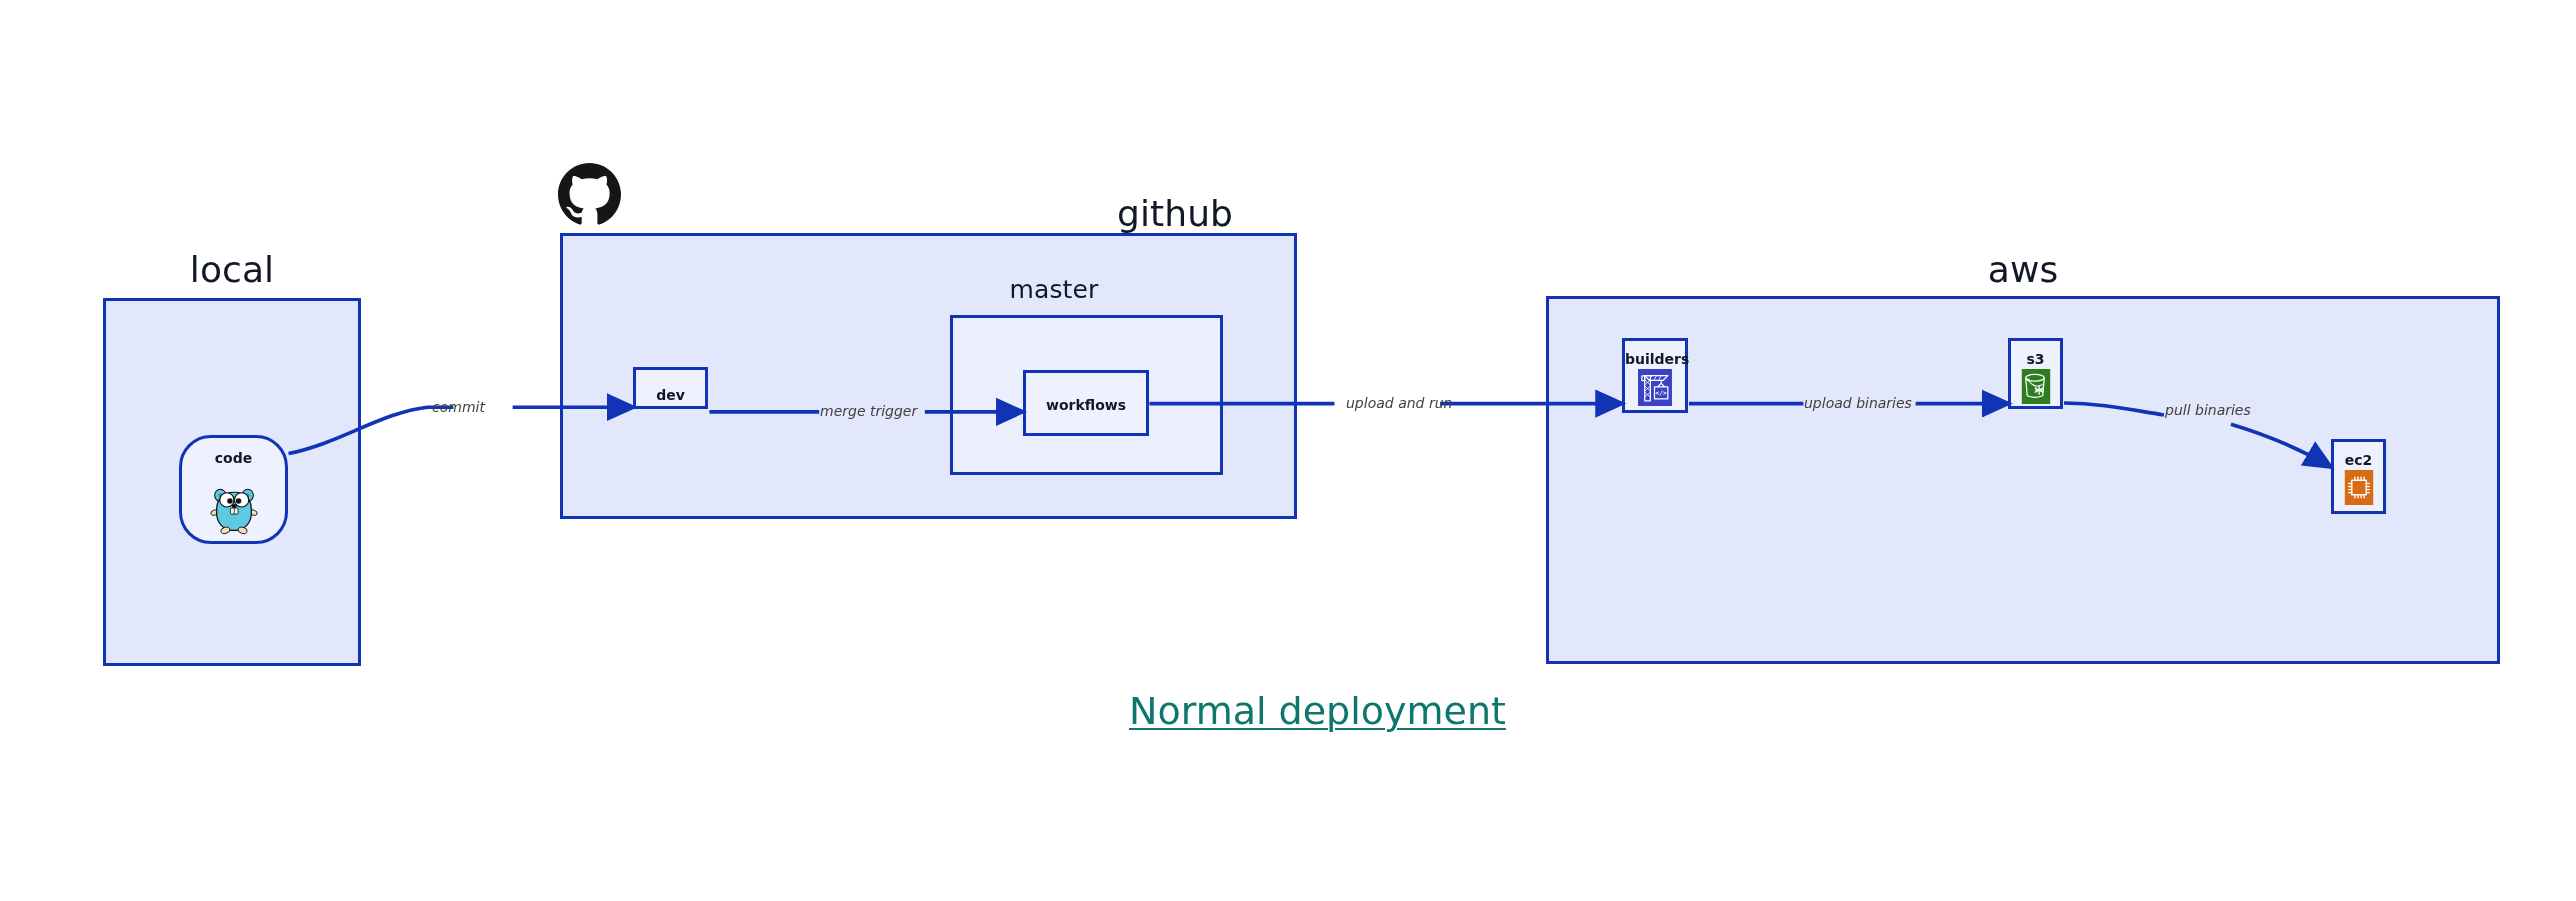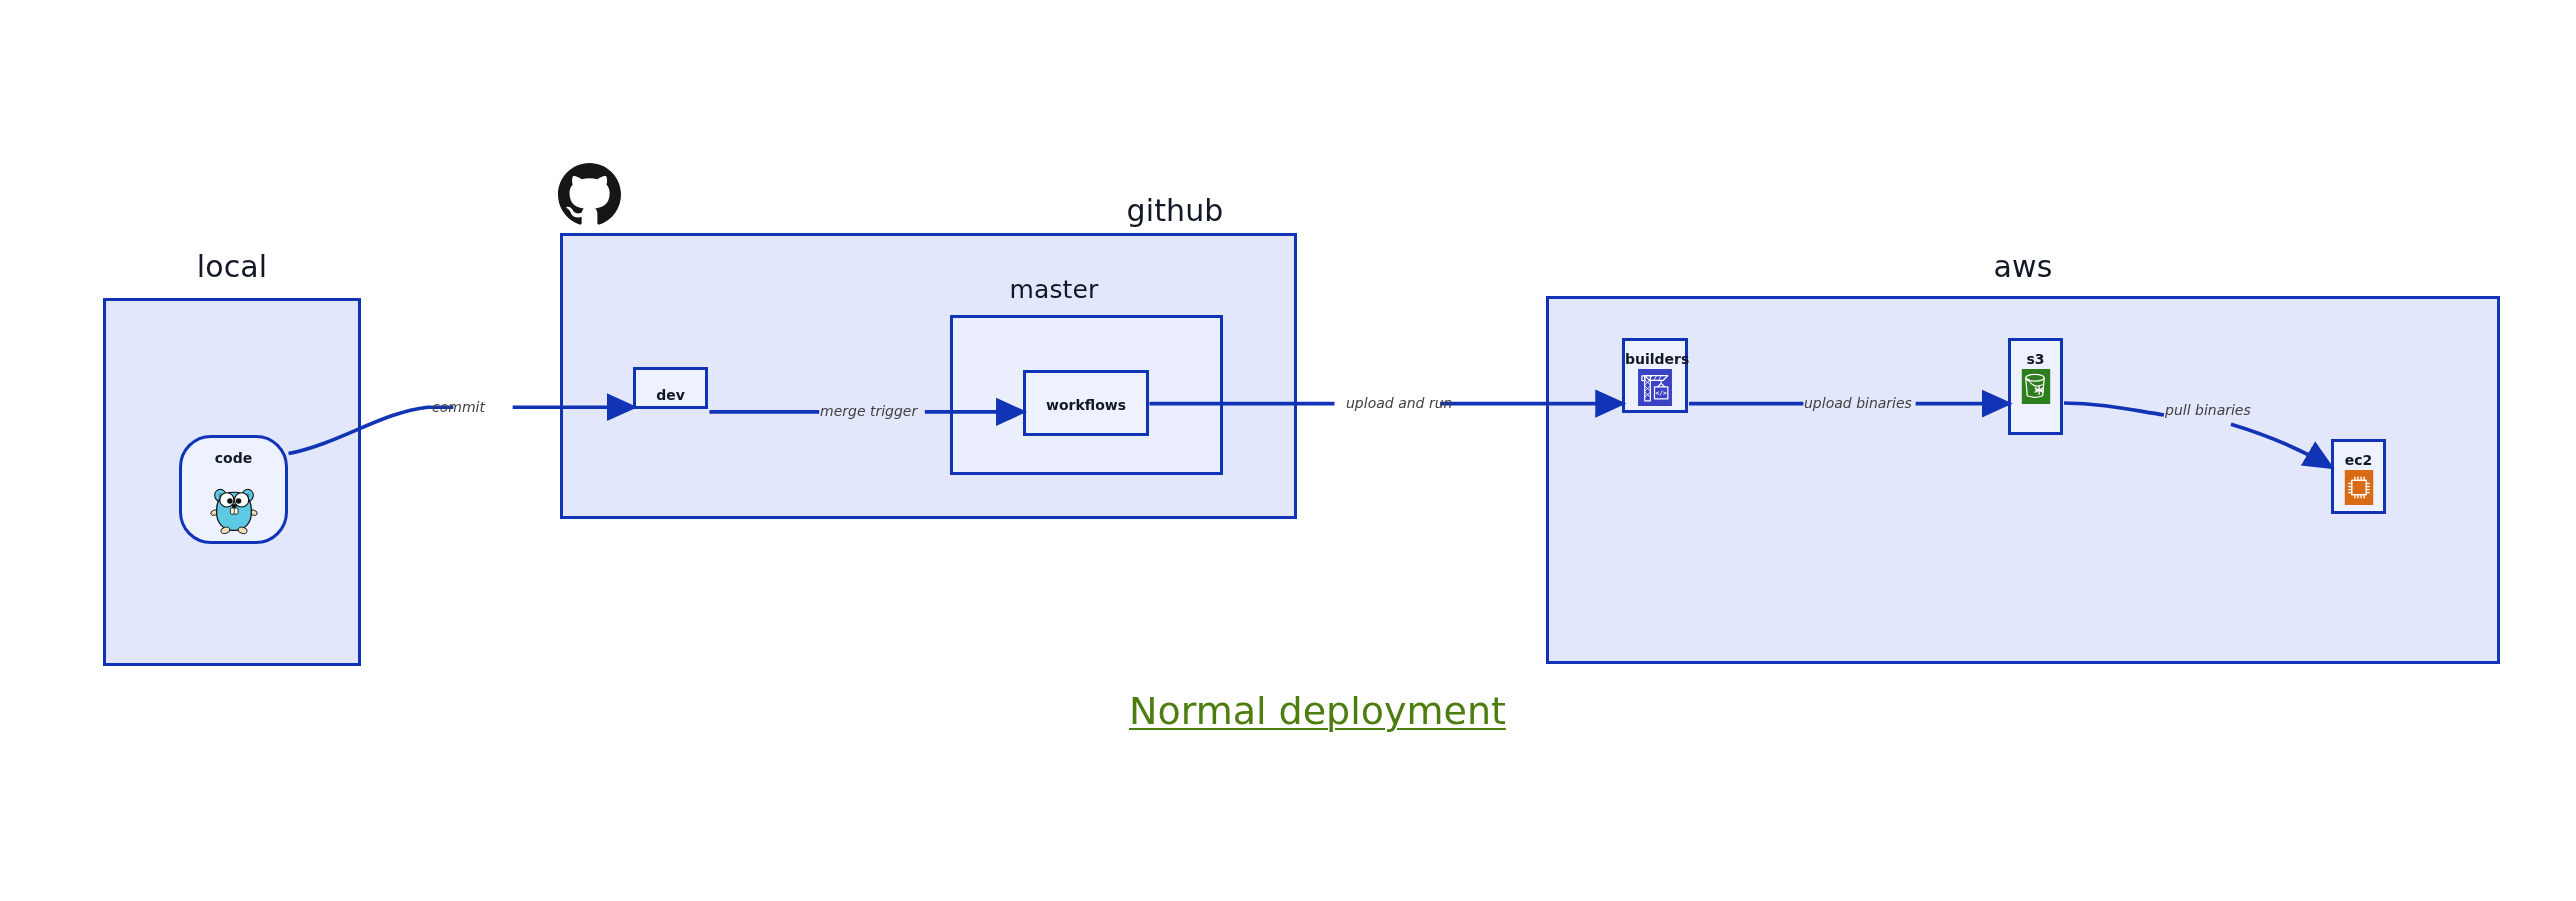--- a/index.html
+++ b/index.html
@@ -24,21 +24,21 @@
   
   .group {
     position: absolute;
     background: #E2E7FB;
     border: 3.6px solid #1034B5;
     box-sizing: border-box;
   }
   .group-label {
     position: absolute;
     color: #121826;
-    font-size: 30px;
+    font-size: 36px;
     font-weight: 400;
     letter-spacing: 0.1px;
     white-space: nowrap;
     text-align: center;
     font-family: "DejaVu Sans", sans-serif;
   }
   
   .subgroup {
     position: absolute;
     background: #EAEEFD;
@@ -74,21 +74,21 @@
     color: #404040;
     font-size: 14px;
     font-style: italic;
     white-space: nowrap;
     background: transparent;
     font-family: "DejaVu Sans", sans-serif;
   }
   
   #diagram-title {
     position: absolute;
-    color: #4d7c0f;
+    color: #0f766e;
     font-size: 38px;
     font-weight: 400;
     text-decoration: underline;
     text-underline-offset: 4.1px;
     text-decoration-thickness: 2.1px;
     white-space: nowrap;
     font-family: "DejaVu Sans", sans-serif;
   }
   svg.edges {
     position: absolute;
@@ -189,21 +189,21 @@
 
           <path d="M45 22 L45 28 M38 35 L45 28 L52 35"></path>
 
           <rect x="32" y="35" width="26" height="23"></rect>
         </g>
         <text x="45" y="51" fill="#ffffff" font-size="12" font-family="DejaVu Sans Mono, monospace" text-anchor="middle" font-weight="bold">&lt;/&gt;</text>
       </svg>
     </div>
   </div>
 
-  <div class="node" style="left:2008px; top:338px; width:55px; height:97px;">
+  <div class="node" style="left:2008px; top:338px; width:55px; height:71px;">
     <div class="node-label" style="top:9.8px;">s3</div>
     <div class="node-icon" style="top:28px; width:29px; height:35px;">
       <svg viewBox="0 0 56 68" width="29" height="35">
         <rect x="0" y="0" width="56" height="68" fill="#2E7D1E"></rect>
         <g fill="none" stroke="#ffffff" stroke-width="2.4" stroke-linejoin="round">
           <ellipse cx="26" cy="17" rx="18" ry="6.5"></ellipse>
           <path d="M8 17 L11 52 Q26 58 41 52 L44 17"></path>
 
           <path d="M12 21 Q26 40 41 30" stroke-width="2"></path>
         </g>

